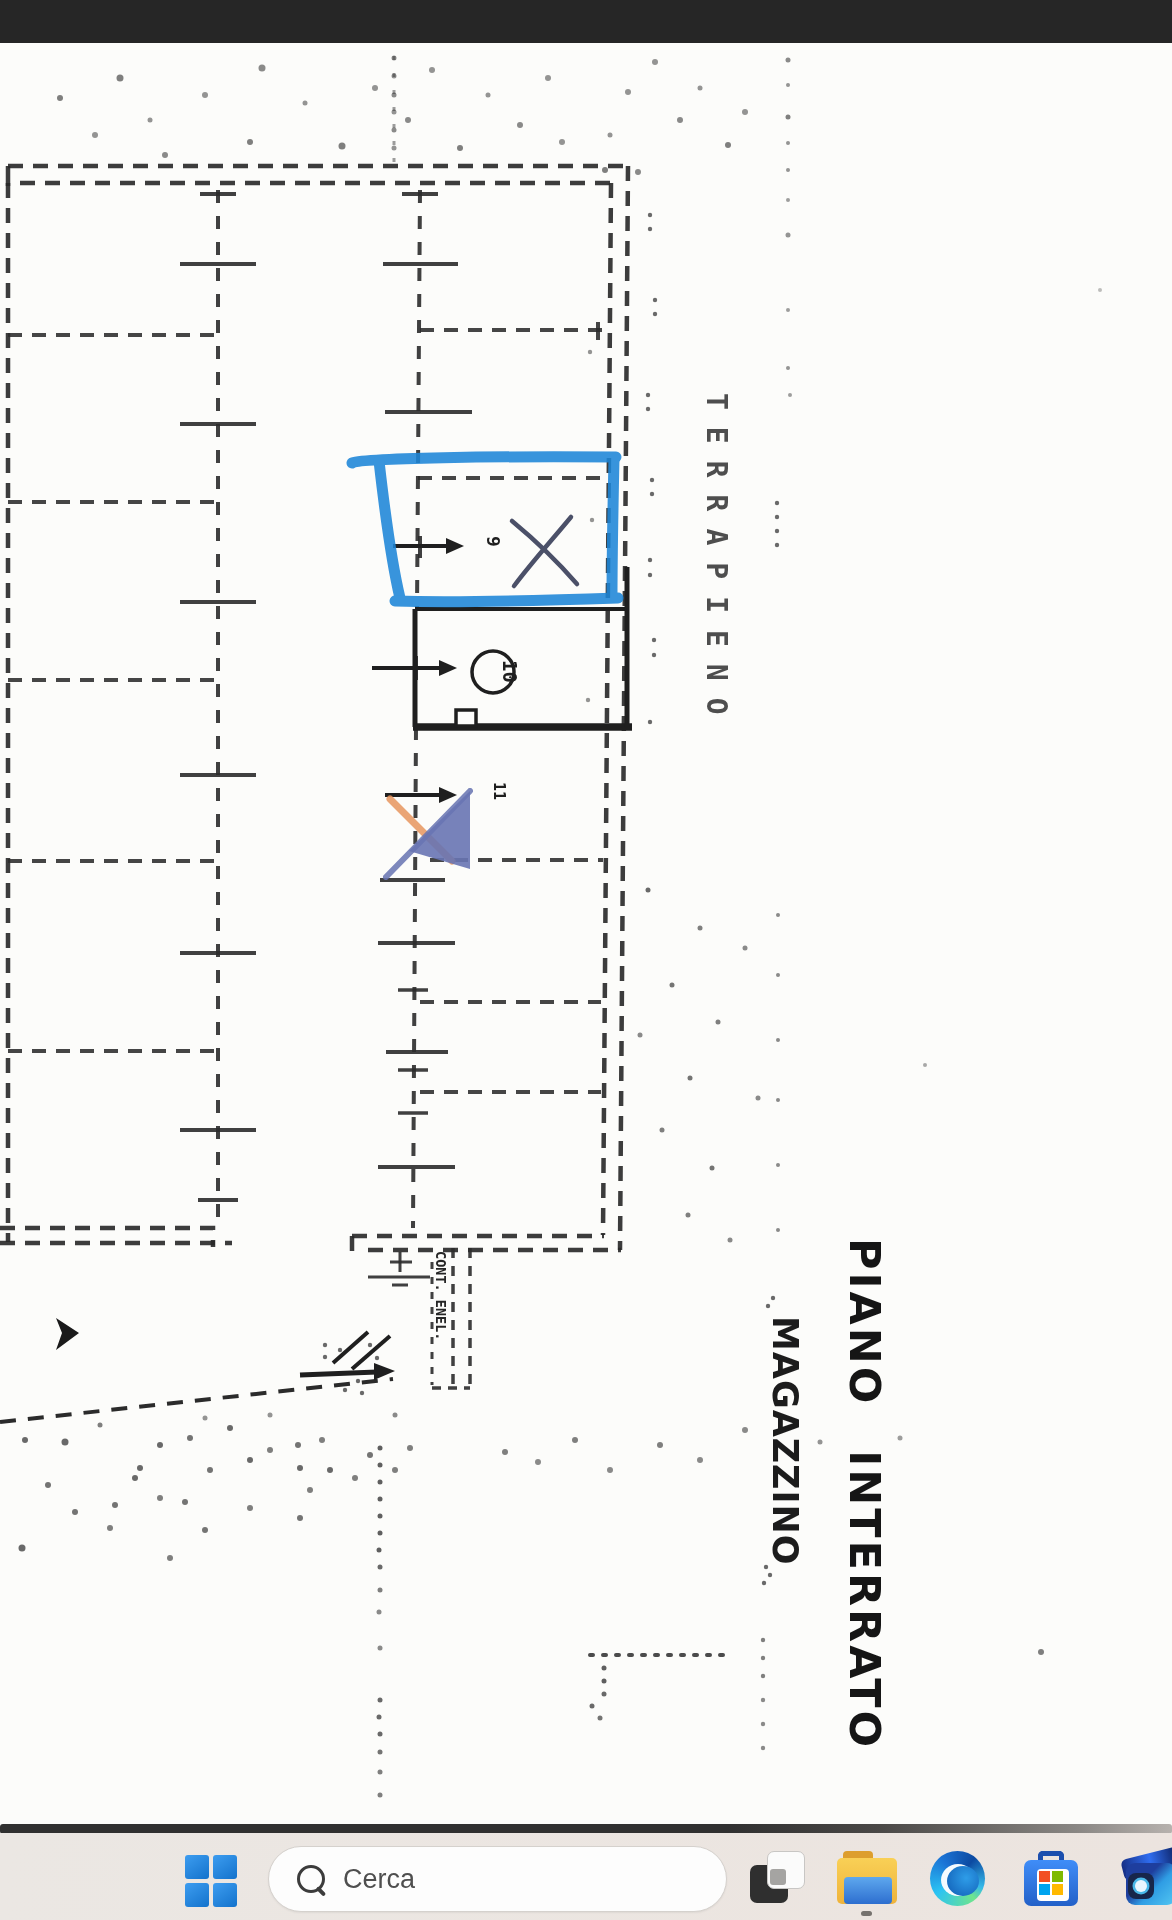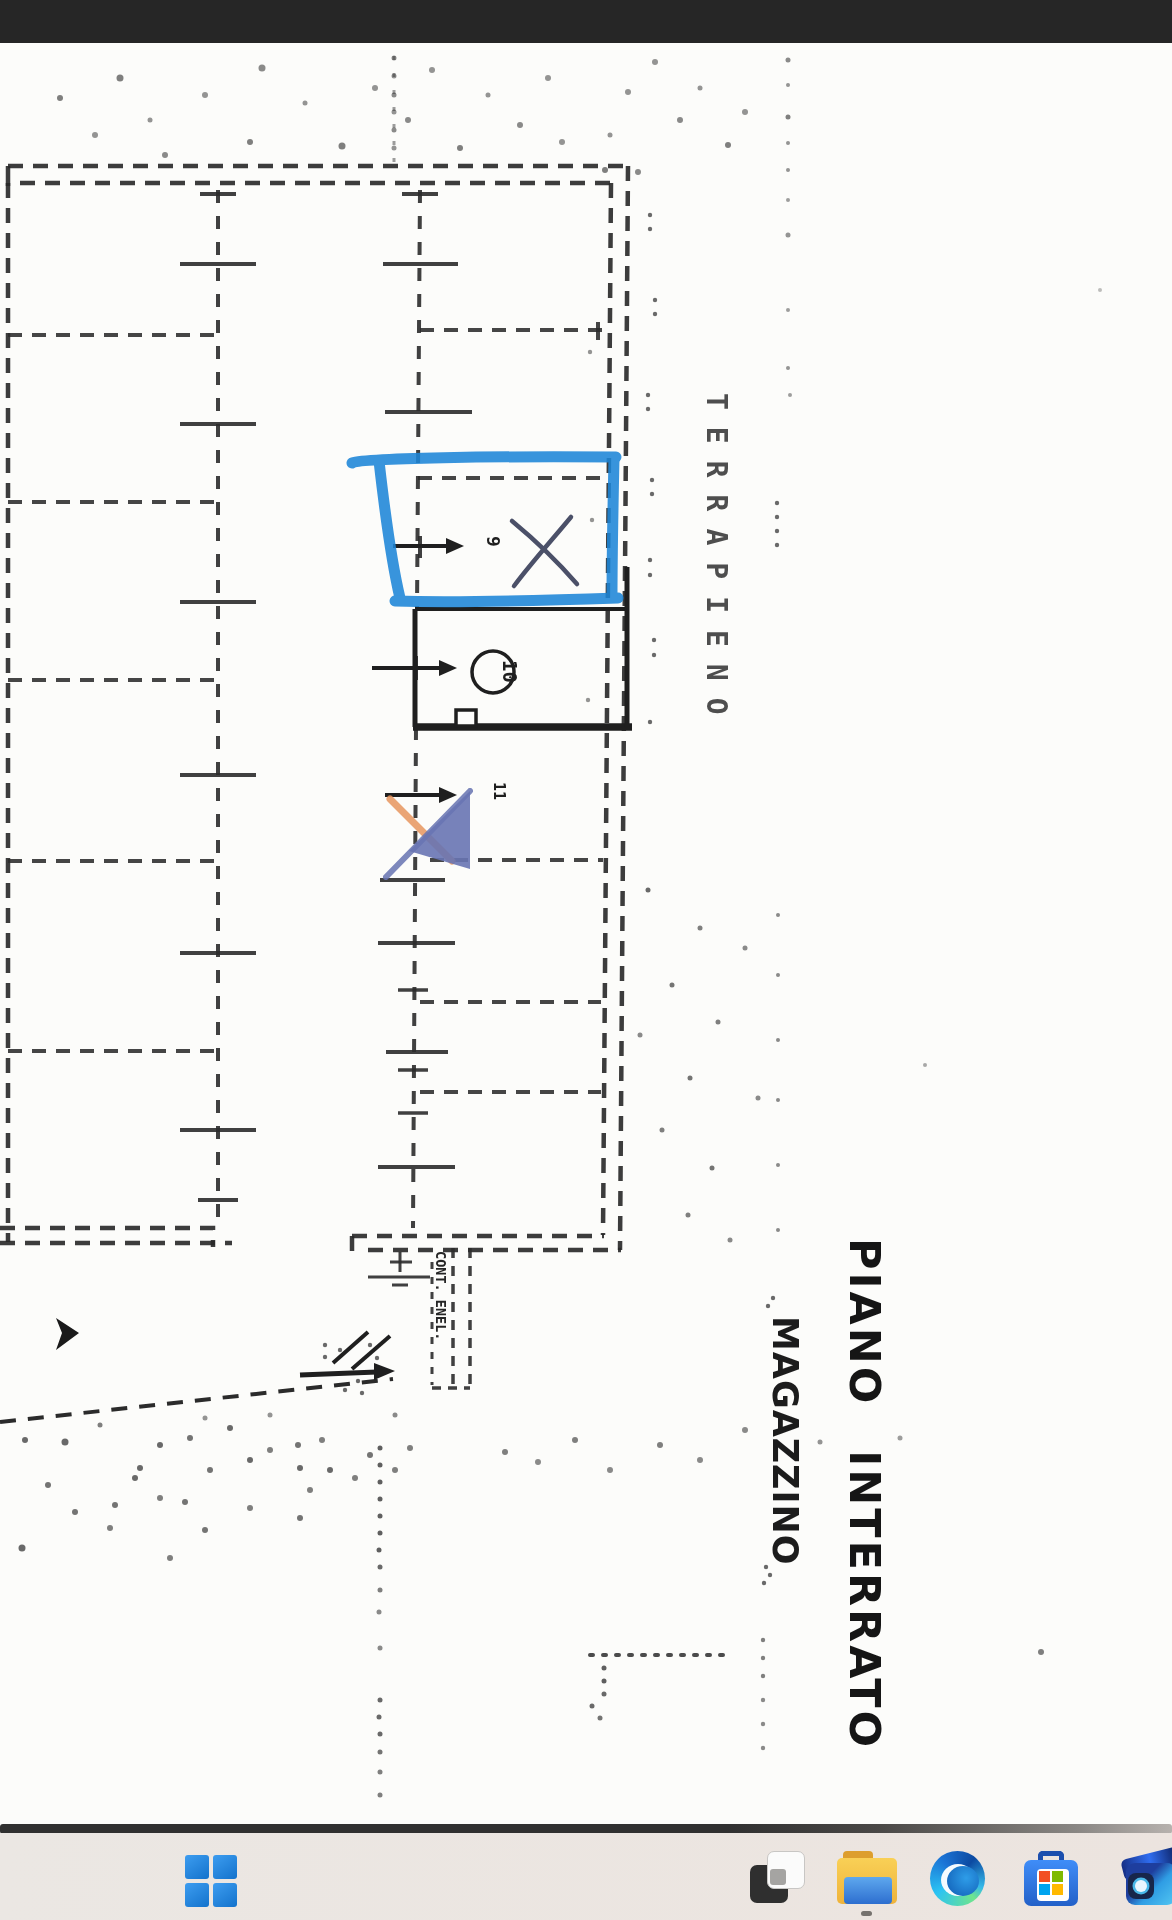--- a/index.html
+++ b/index.html
@@ -395,20 +395,24 @@
 <div class="scan-edge"></div>
 
 <div class="taskbar">
   <div class="start">
     <div></div>
     <div></div>
     <div></div>
     <div></div>
   </div>
 
+  <div class="searchpill">
+    <span class="mag"></span>
+    <span class="searchtxt">Cerca</span>
+  </div>
 
   <div class="tb-ic" style="left:748px;">
     <div class="tv-dark"></div>
     <div class="tv-light">
         <div class="tv-gray"></div>
       </div>
   </div>
 
   <div class="tb-ic" style="left:837px;">
     <div class="fo-tab"></div>

